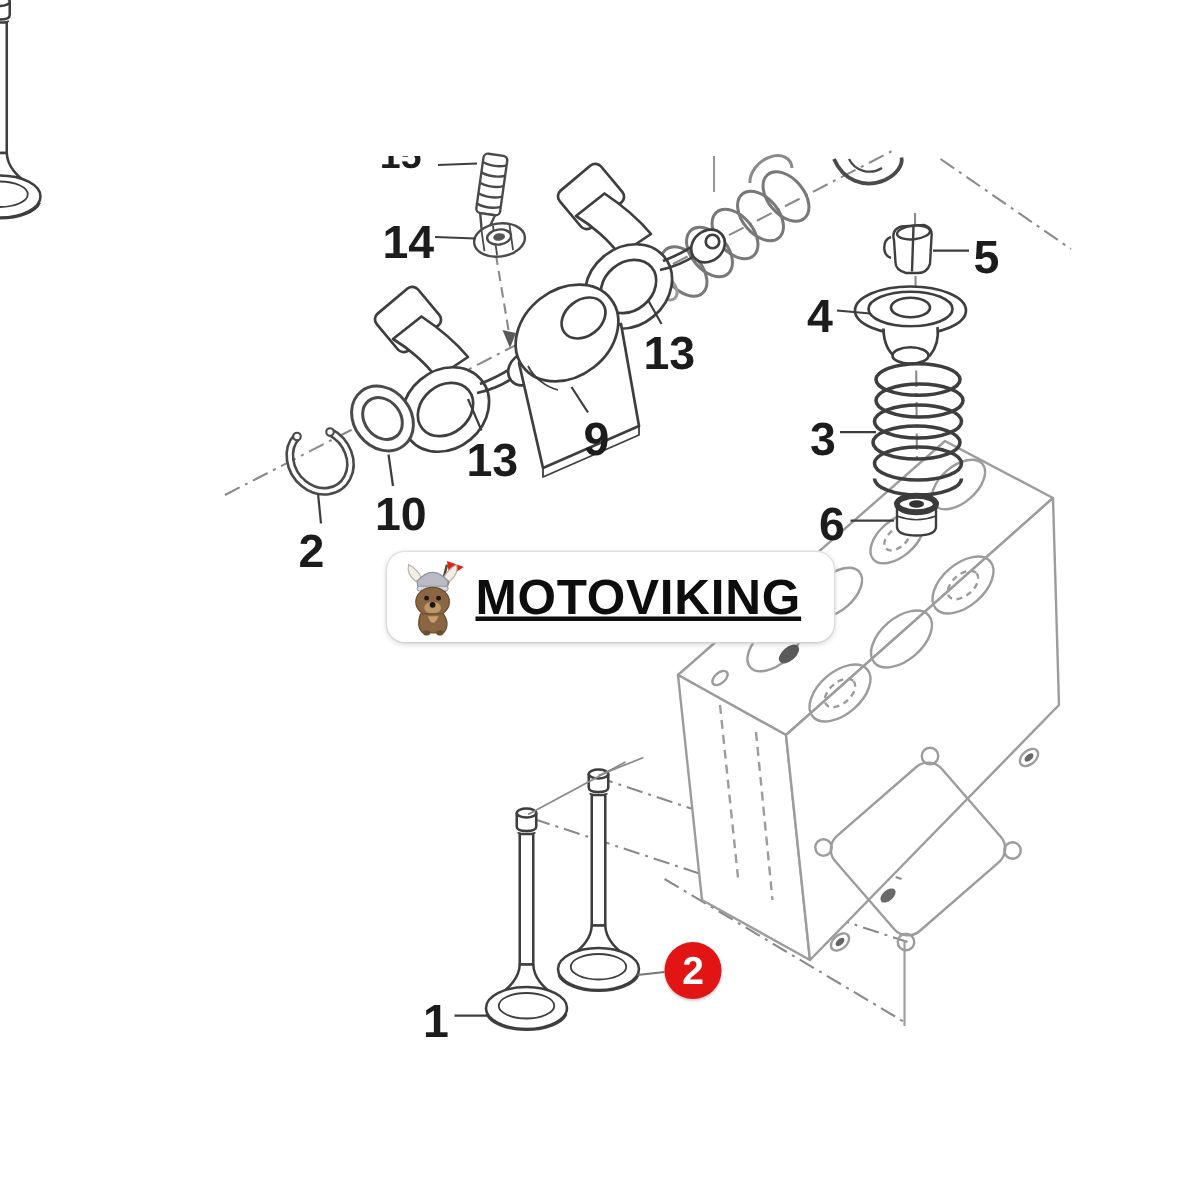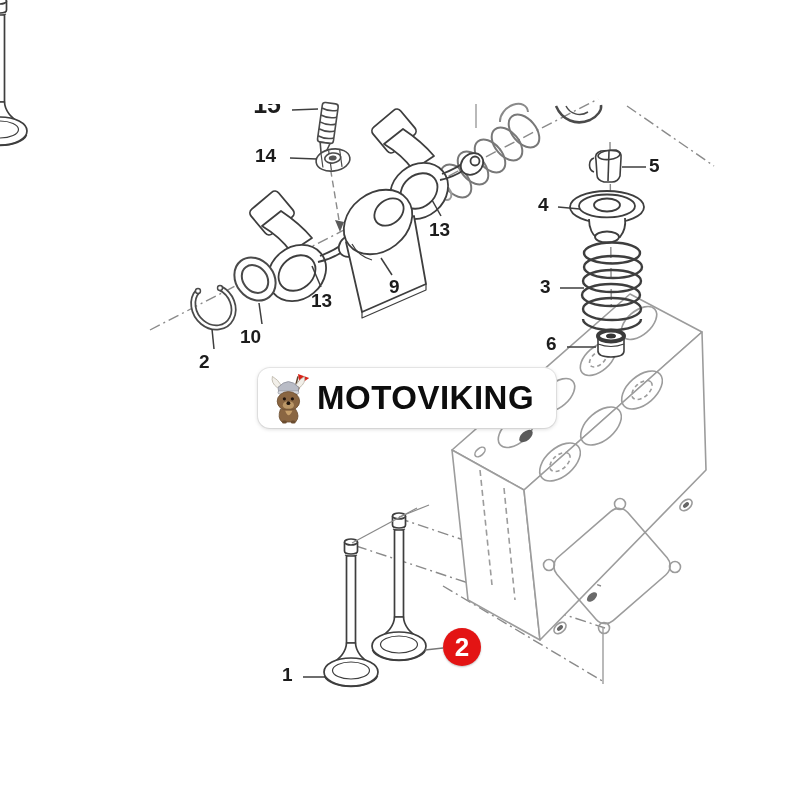--- a/index.html
+++ b/index.html
@@ -1,37 +1,37 @@
 <!DOCTYPE html>
 <html><head>
 <meta charset="utf-8">
 <style>
   html,body{margin:0;padding:0;background:#fff;}
   .stage{position:relative;width:800px;height:800px;background:#fff;overflow:hidden;
          font-family:"Liberation Sans",sans-serif;text-align:right;}
   .art{position:absolute;left:0;top:0;}
-  .plabel{position:absolute;font-size:19px;font-weight:bold;color:#1c1c1c;line-height:1;
+  .plabel{position:absolute;font-size:31px;font-weight:bold;color:#1c1c1c;line-height:1;
           letter-spacing:0px;user-select:none;}
   .plabel-clip{position:absolute;height:13px;overflow:hidden;}
   .plabel-clip span{display:block;font-size:25px;font-weight:bold;color:#1c1c1c;line-height:1;
           margin-top:-12px;}
   .hl-badge{position:absolute;left:443px;top:628px;width:38px;height:38px;border-radius:50%;
           background:#e31414;color:#fff;font-size:26px;font-weight:bold;display:flex;
           align-items:center;justify-content:center;box-shadow:0 1px 2px rgba(0,0,0,.25);}
   .logo{position:absolute;left:258px;top:368px;width:284px;height:60px;background:#fff;
         border-radius:12px;display:flex;align-items:center;padding:0 6px 0 8px;gap:3px;
         box-shadow:0 1px 4px rgba(0,0,0,.18),0 0 0 1px #efefef;}
-  .logo-text{font-size:33px;font-weight:bold;letter-spacing:0.5px;color:#0d0d0d;white-space:nowrap;}
+  .logo-text{font-size:33px;font-weight:bold;letter-spacing:0.5px;color:#0d0d0d;white-space:nowrap;text-decoration:underline;}
   
   .lp15{left:251px;top:104px;width:30px;}
   .lp14{left:255px;top:146px;}
   .lp13a{left:311px;top:291px;}
   .lp9{left:389px;top:277px;}
   .lp13b{left:429px;top:220px;}
-  .lp10{left:240px;top:327px;}
+  .lp10{left:250px;top:327px;}
   .lp12{left:199px;top:352px;}
   .lp5{left:649px;top:156px;}
   .lp4{left:538px;top:195px;}
   .lp3{left:540px;top:277px;}
   .lp6{left:546px;top:334px;}
   .lp1{left:282px;top:665px;}
 </style>
 </head>
 <body>
 

